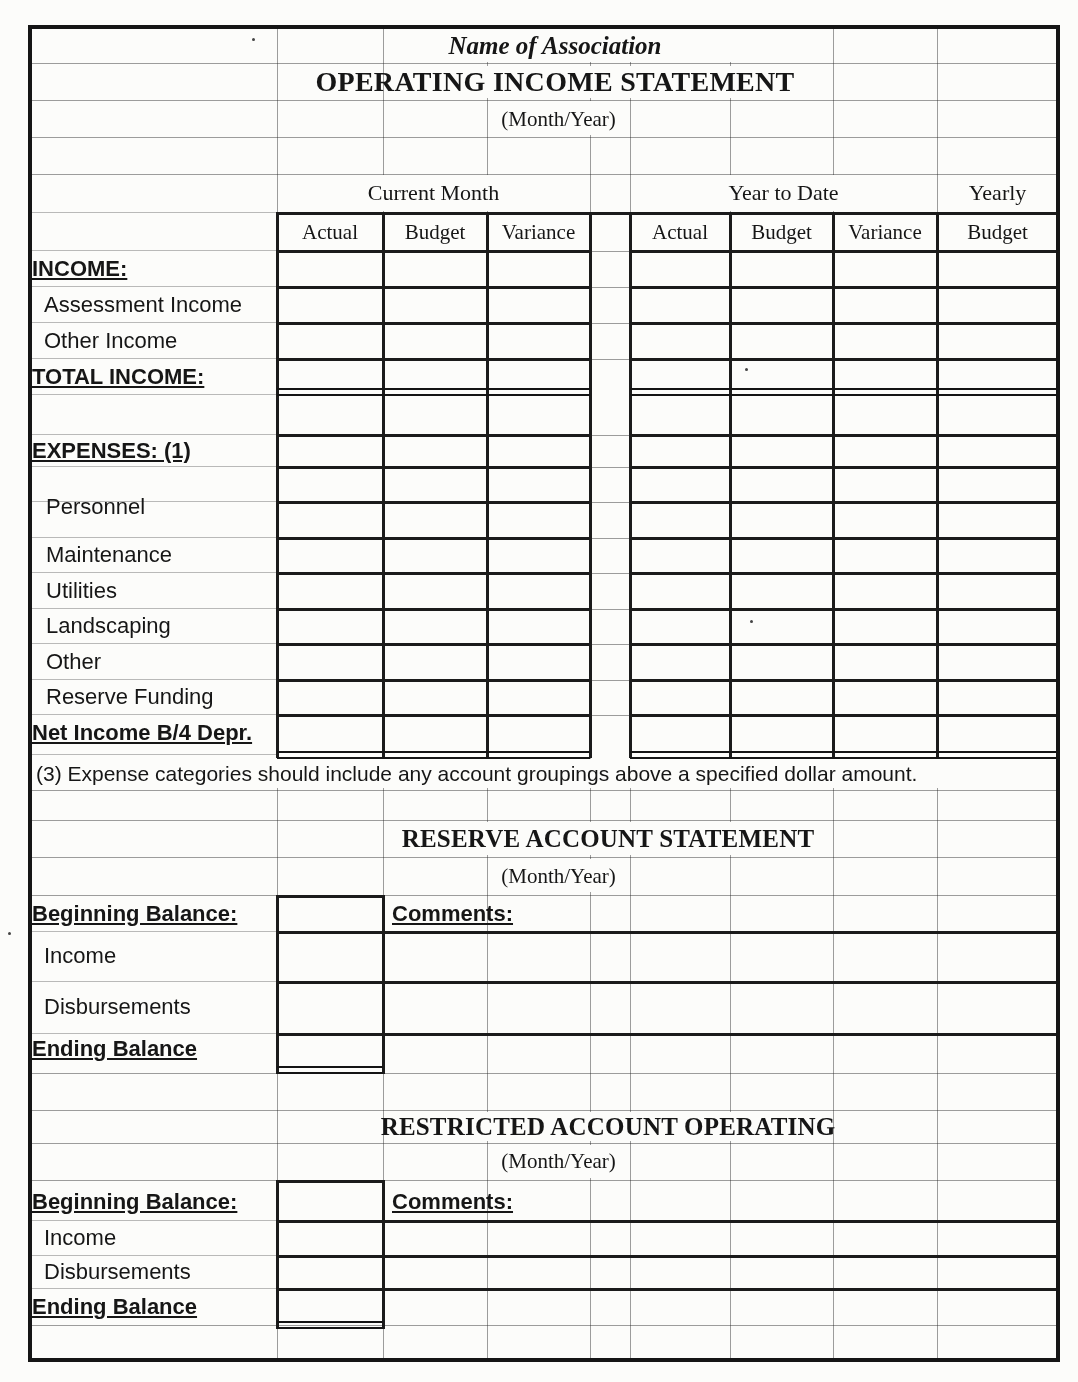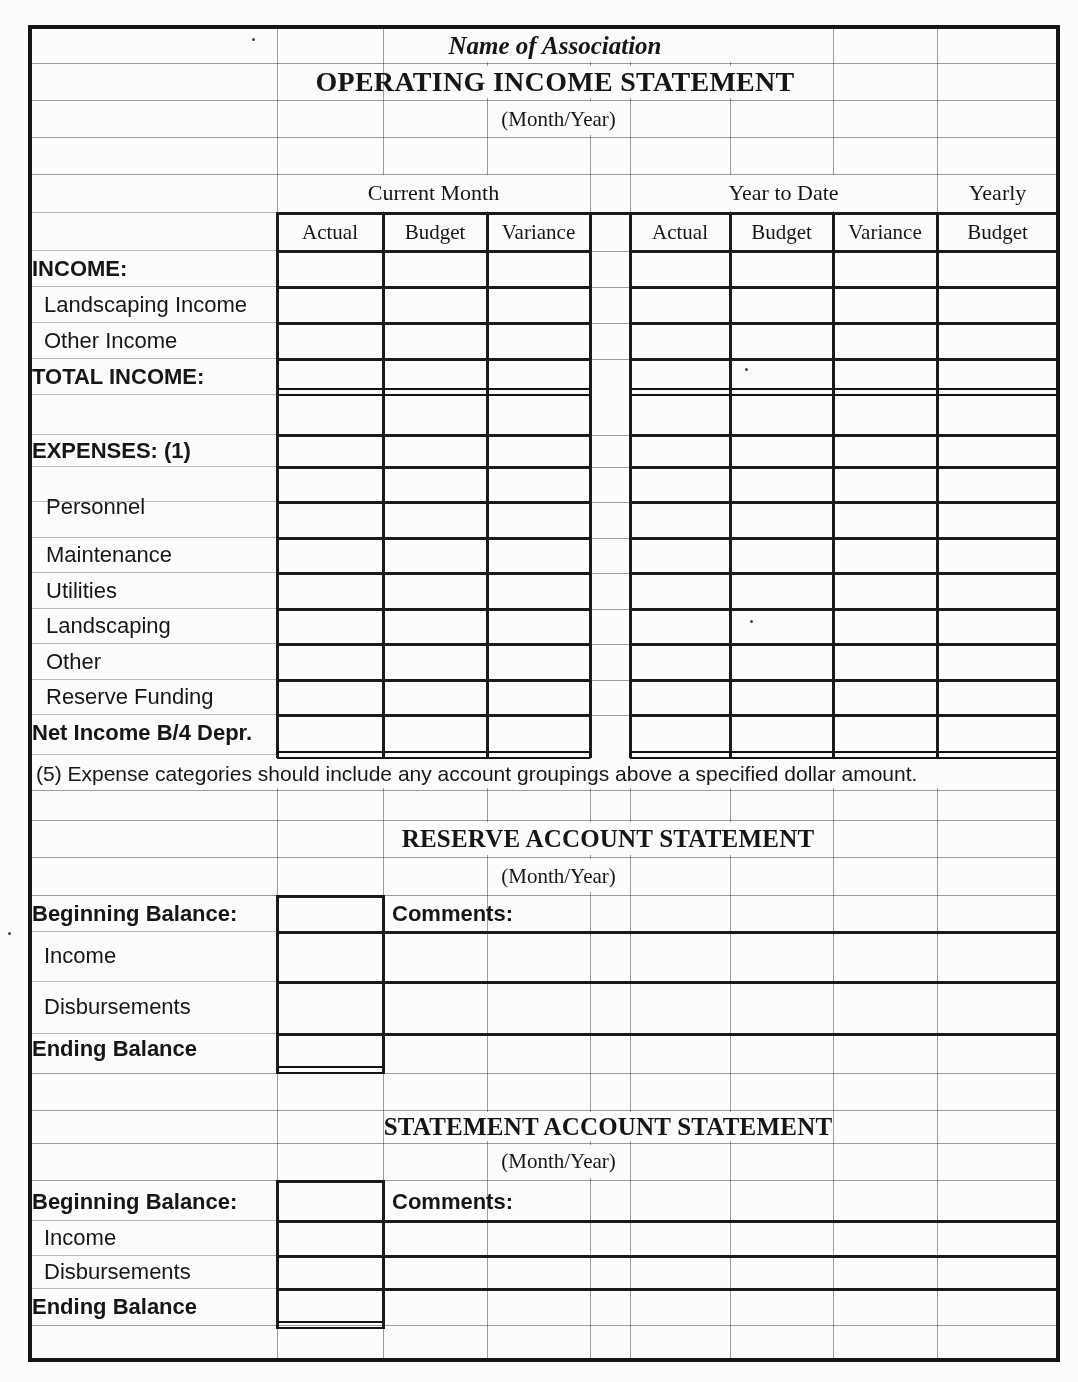--- a/index.html
+++ b/index.html
@@ -18,21 +18,21 @@
   .dbl { position:absolute; height:8px; box-sizing:border-box;
          border-top:2px solid #141414; border-bottom:2px solid #141414; }
   .wo { position:absolute; background:#fcfcfa; }
   .outer { position:absolute; left:28px; top:25px; width:1032px; height:1337px;
            box-sizing:border-box; border:4px solid #151515; }
   .speck { position:absolute; background:#444; border-radius:50%; }
   
   .txt { position:absolute; display:flex; align-items:center; white-space:nowrap; }
   .c   { justify-content:center; text-align:center;font-family:Liberation Serif, serif; }
   .lbl { font-size:22px; }
-  .b   { font-weight:bold; }
+  .b   { font-weight:bold;text-decoration:underline; }
   .t-assoc  { font-size:25px; font-weight:bold; font-style:italic; }
   .t-main   { font-size:28px; font-weight:bold; letter-spacing:0.3px; }
   .t-sect   { font-size:25px; font-weight:bold; letter-spacing:0.2px; }
   .t-my     { font-size:21px; }
   .t-group  { font-size:22px; }
   .t-colhdr { font-size:21px; }
   .t-foot   { font-size:21px; }
 </style>
 </head>
 <body>
@@ -197,43 +197,43 @@
 
   <div class="txt c t-colhdr" style="left:280px;top:214px;width:100px;height:36px">Actual</div>
   <div class="txt c t-colhdr" style="left:386px;top:214px;width:98px;height:36px">Budget</div>
   <div class="txt c t-colhdr" style="left:490px;top:214px;width:97px;height:36px">Variance</div>
   <div class="txt c t-colhdr" style="left:633px;top:214px;width:94px;height:36px">Actual</div>
   <div class="txt c t-colhdr" style="left:733px;top:214px;width:97px;height:36px">Budget</div>
   <div class="txt c t-colhdr" style="left:836px;top:214px;width:98px;height:36px">Variance</div>
   <div class="txt c t-colhdr" style="left:940px;top:214px;width:115px;height:36px">Budget</div>
 
   <div class="txt lbl b" style="left:32px;top:251px;width:243px;height:35px">INCOME:</div>
-  <div class="txt lbl" style="left:44px;top:287px;width:230px;height:35px">Landscaping Income</div>
+  <div class="txt lbl" style="left:44px;top:287px;width:230px;height:35px">Assessment Income</div>
   <div class="txt lbl" style="left:44px;top:323px;width:230px;height:35px">Other Income</div>
   <div class="txt lbl b" style="left:32px;top:359px;width:243px;height:35px">TOTAL INCOME:</div>
   <div class="txt lbl b" style="left:32px;top:435px;width:243px;height:31px">EXPENSES: (1)</div>
   <div class="txt lbl" style="left:46px;top:490px;width:228px;height:34px">Personnel</div>
   <div class="txt lbl" style="left:46px;top:538px;width:228px;height:34px">Maintenance</div>
   <div class="txt lbl" style="left:46px;top:573px;width:228px;height:35px">Utilities</div>
   <div class="txt lbl" style="left:46px;top:609px;width:228px;height:34px">Landscaping</div>
   <div class="txt lbl" style="left:46px;top:644px;width:228px;height:35px">Other</div>
   <div class="txt lbl" style="left:46px;top:680px;width:228px;height:34px">Reserve Funding</div>
   <div class="txt lbl b" style="left:32px;top:715px;width:245px;height:36px">Net Income B/4 Depr.</div>
 
-  <div class="txt t-foot" style="left:36px;top:759px;width:1010px;height:30px">(5) Expense categories should include any account groupings above a specified dollar amount.</div>
+  <div class="txt t-foot" style="left:36px;top:759px;width:1010px;height:30px">(3) Expense categories should include any account groupings above a specified dollar amount.</div>
 
   <div class="txt c t-sect" style="left:383px;top:822px;width:450px;height:33px">RESERVE ACCOUNT STATEMENT</div>
   <div class="txt c t-my" style="left:487px;top:859px;width:143px;height:34px">(Month/Year)</div>
   <div class="txt lbl b" style="left:32px;top:896px;width:240px;height:35px">Beginning Balance:</div>
   <div class="txt lbl b" style="left:392px;top:896px;width:200px;height:35px">Comments:</div>
   <div class="txt lbl" style="left:44px;top:931px;width:228px;height:50px">Income</div>
   <div class="txt lbl" style="left:44px;top:981px;width:228px;height:52px">Disbursements</div>
   <div class="txt lbl b" style="left:32px;top:1032px;width:240px;height:34px">Ending Balance</div>
 
-  <div class="txt c t-sect" style="left:383px;top:1112px;width:450px;height:30px">STATEMENT ACCOUNT STATEMENT</div>
+  <div class="txt c t-sect" style="left:383px;top:1112px;width:450px;height:30px">RESTRICTED ACCOUNT OPERATING</div>
   <div class="txt c t-my" style="left:487px;top:1145px;width:143px;height:33px">(Month/Year)</div>
   <div class="txt lbl b" style="left:32px;top:1183px;width:240px;height:37px">Beginning Balance:</div>
   <div class="txt lbl b" style="left:392px;top:1183px;width:200px;height:37px">Comments:</div>
   <div class="txt lbl" style="left:44px;top:1221px;width:228px;height:34px">Income</div>
   <div class="txt lbl" style="left:44px;top:1256px;width:228px;height:32px">Disbursements</div>
   <div class="txt lbl b" style="left:32px;top:1289px;width:240px;height:36px">Ending Balance</div>
 
 </div>
 
 </body></html>

